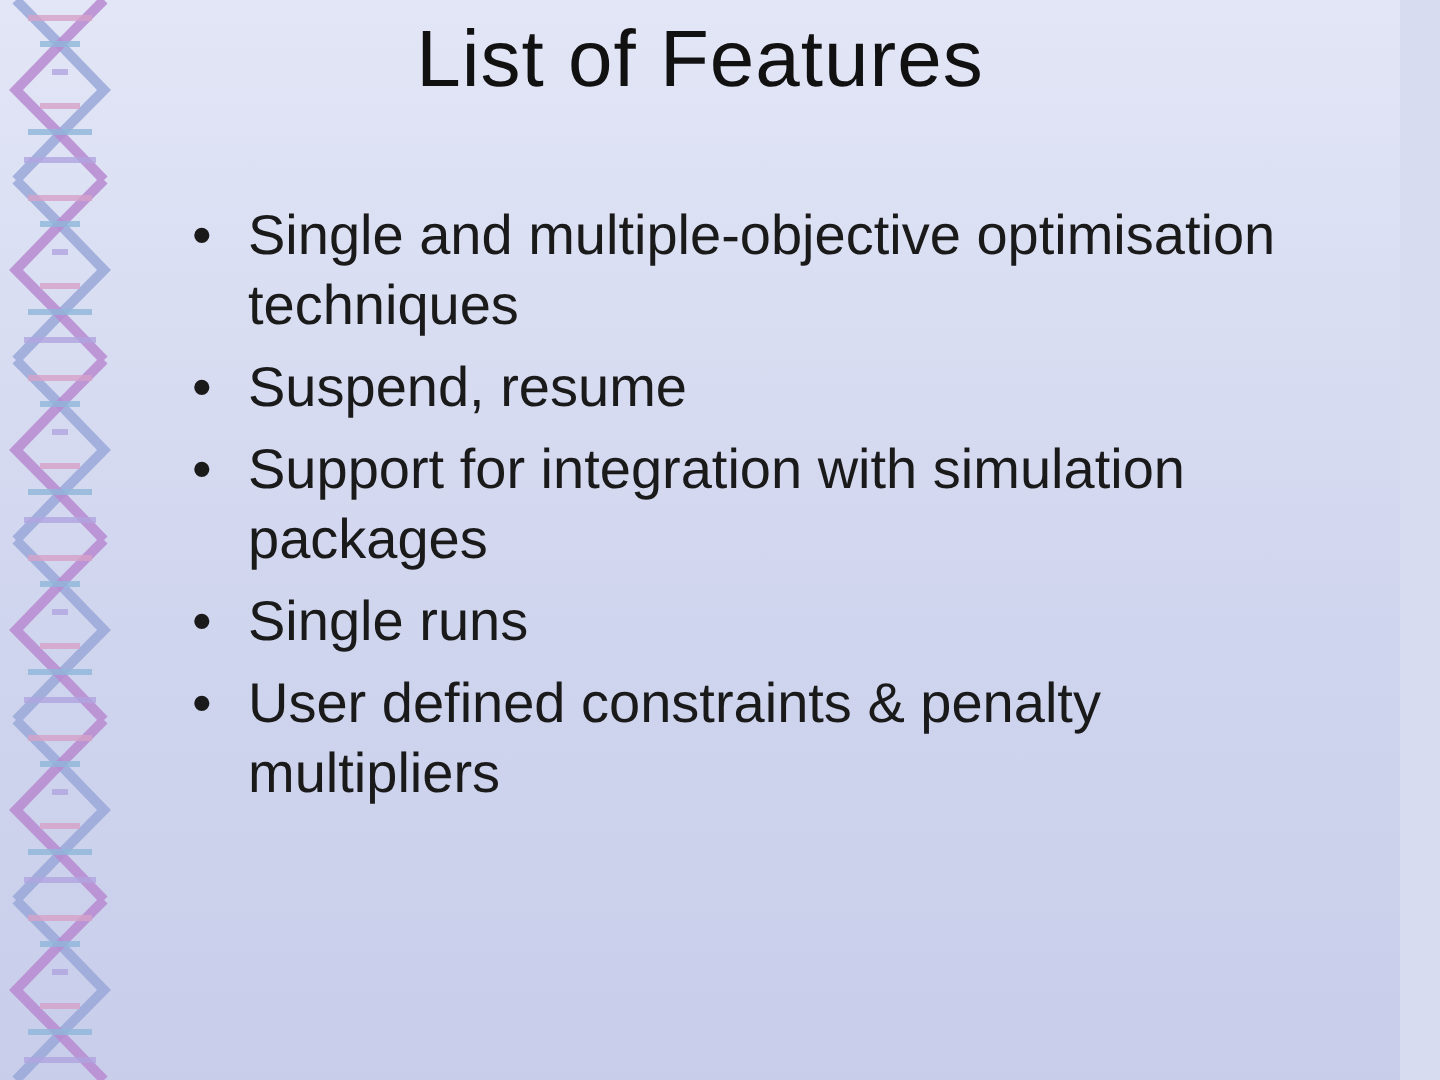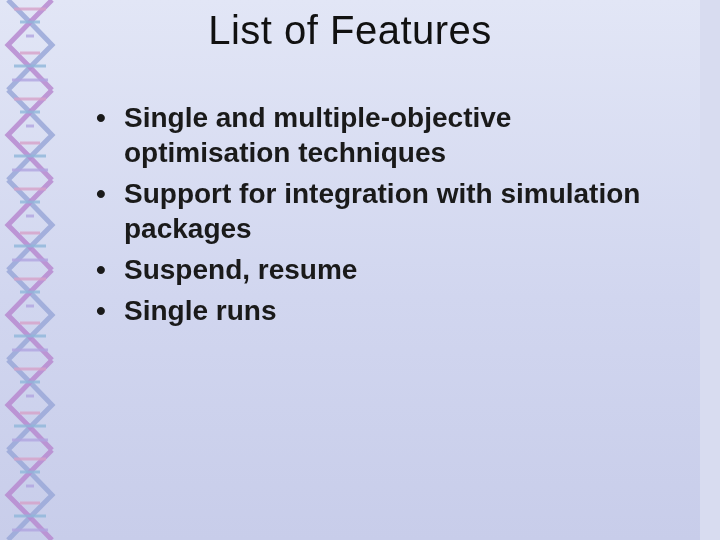--- a/index.html
+++ b/index.html
@@ -35,21 +35,20 @@
     font-size: 40px;
     font-weight: 400;
     color: #111;
     letter-spacing: 0.5px;
   }
   .content {
     position: absolute;
     top: 100px;
     left: 90px;
     right: 40px;
-    font-weight: bold;
   }
   ul.bullets {
     margin: 0;
     padding: 0;
     list-style: none;
   }
   ul.bullets li {
     position: relative;
     padding-left: 34px;
     font-size: 28px;
@@ -85,19 +84,20 @@
       </pattern>
     </defs>
     <rect x="0" y="0" width="60" height="540" fill="url(#helix)"></rect>
   </svg>
 
   <div class="title">List of Features</div>
 
   <div class="content">
     <ul class="bullets">
       <li><span>Single and multiple-objective optimisation techniques</span></li>
+      <li><span>Suspend, resume</span></li>
       <li><span>Support for integration with simulation packages</span></li>
-      <li><span>Suspend, resume</span></li>
       <li><span>Single runs</span></li>
+      <li><span>User defined constraints &amp; penalty multipliers</span></li>
     </ul>
   </div>
 
 </div>
 
 </body></html>

